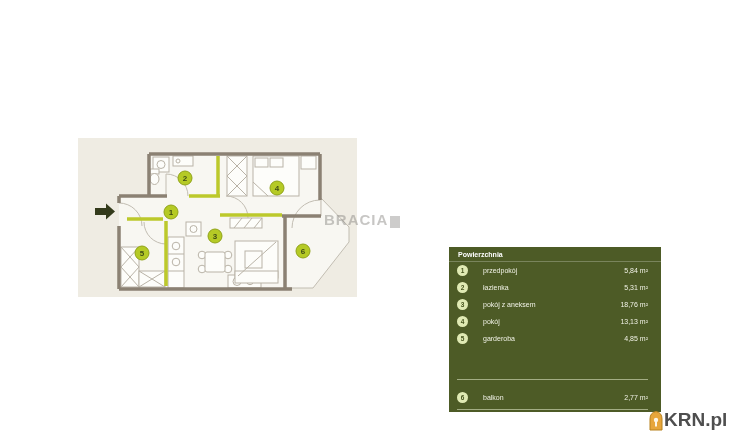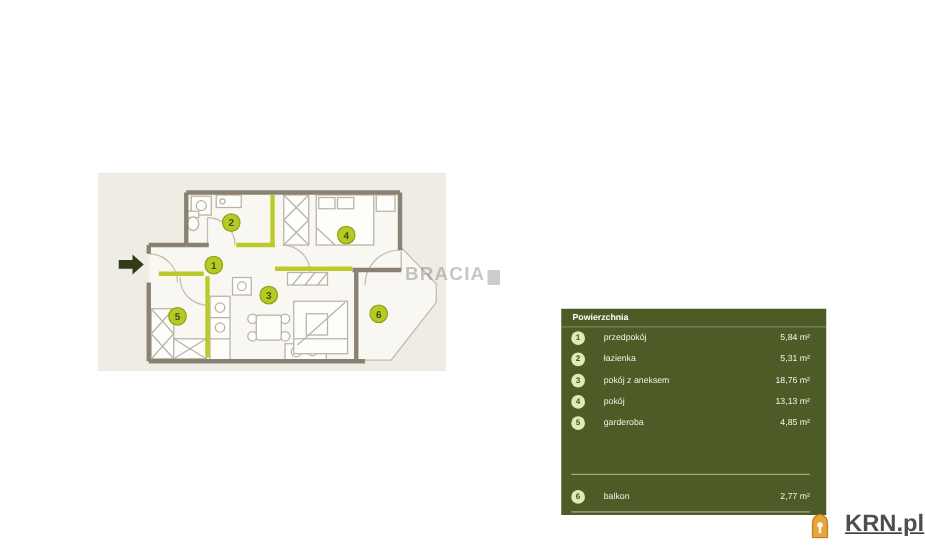--- a/index.html
+++ b/index.html
@@ -33,21 +33,21 @@
     background:#e0eab4;color:#46541f;font-size:6.5px;font-weight:bold;
     display:flex;align-items:center;justify-content:center;
   }
   .lrow .nm{margin-left:15px;font-size:7px;}
   .lrow .val{margin-left:auto;font-size:7px;}
   .sep{border-top:1px solid rgba(235,240,210,0.55);margin:0 0;}
   .sep1{margin-top:32px;}
   .row-footer{margin-top:9px;}
   .sep2{margin-top:3px;}
   
-  .logo{position:absolute;left:648px;top:409px;display:flex;align-items:center;gap:12px;text-decoration:underline;}
+  .logo{position:absolute;left:648px;top:409px;display:flex;align-items:center;gap:0;}
   .logo .txt{font-size:19px;font-weight:bold;color:#4e4e4e;letter-spacing:0px;}
 </style>
 </head>
 <body>
 
 <div class="canvas">
 
   <div class="plan">
     <svg width="279" height="159" viewBox="0 0 279 159">
 

